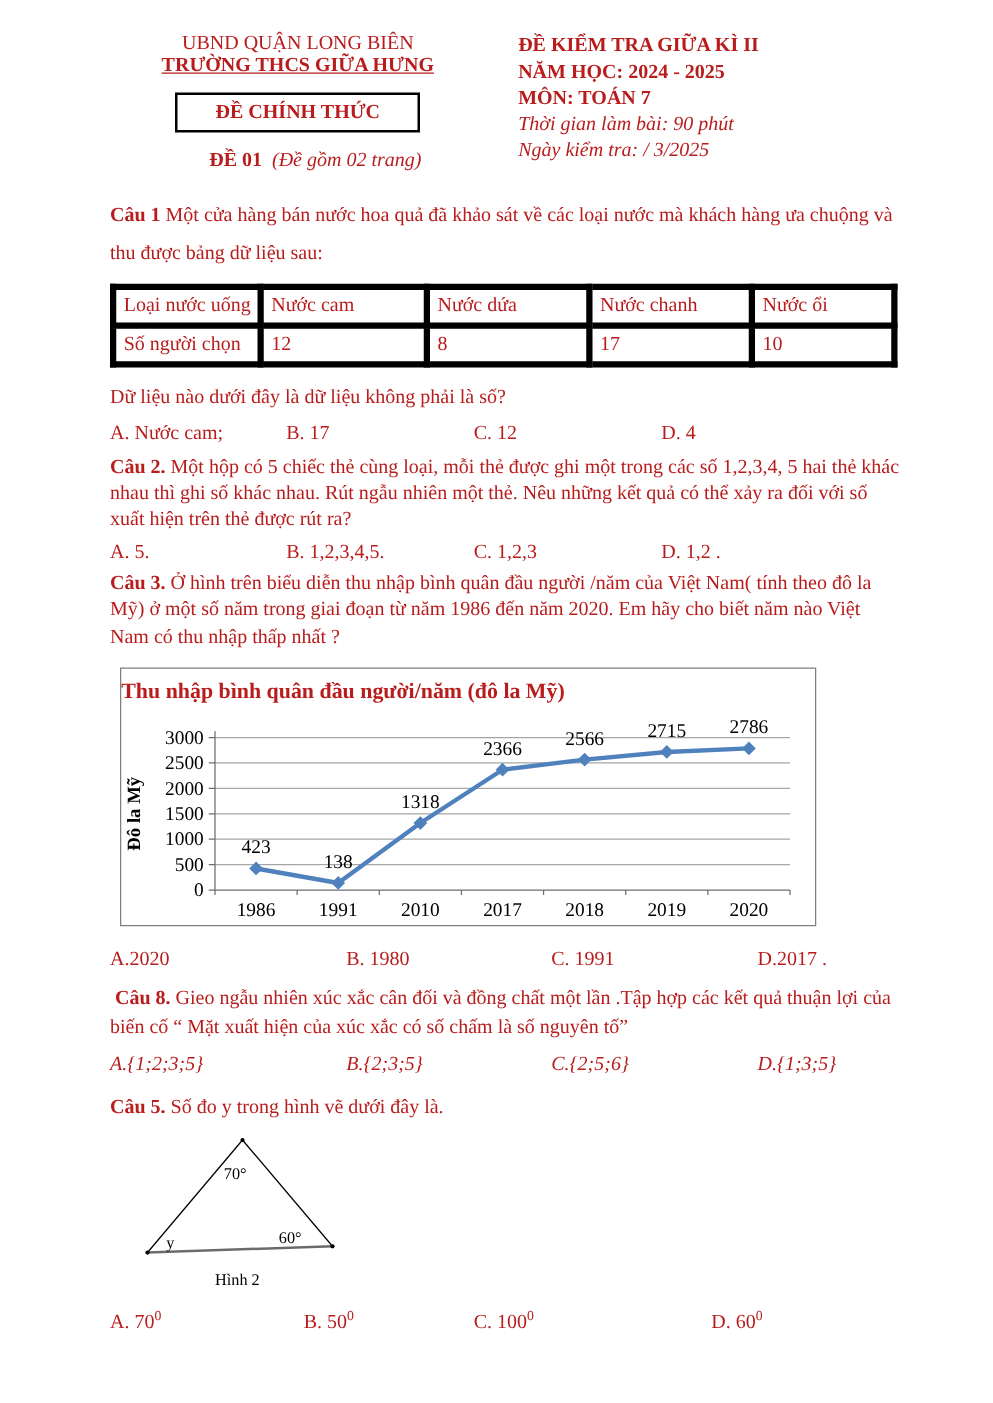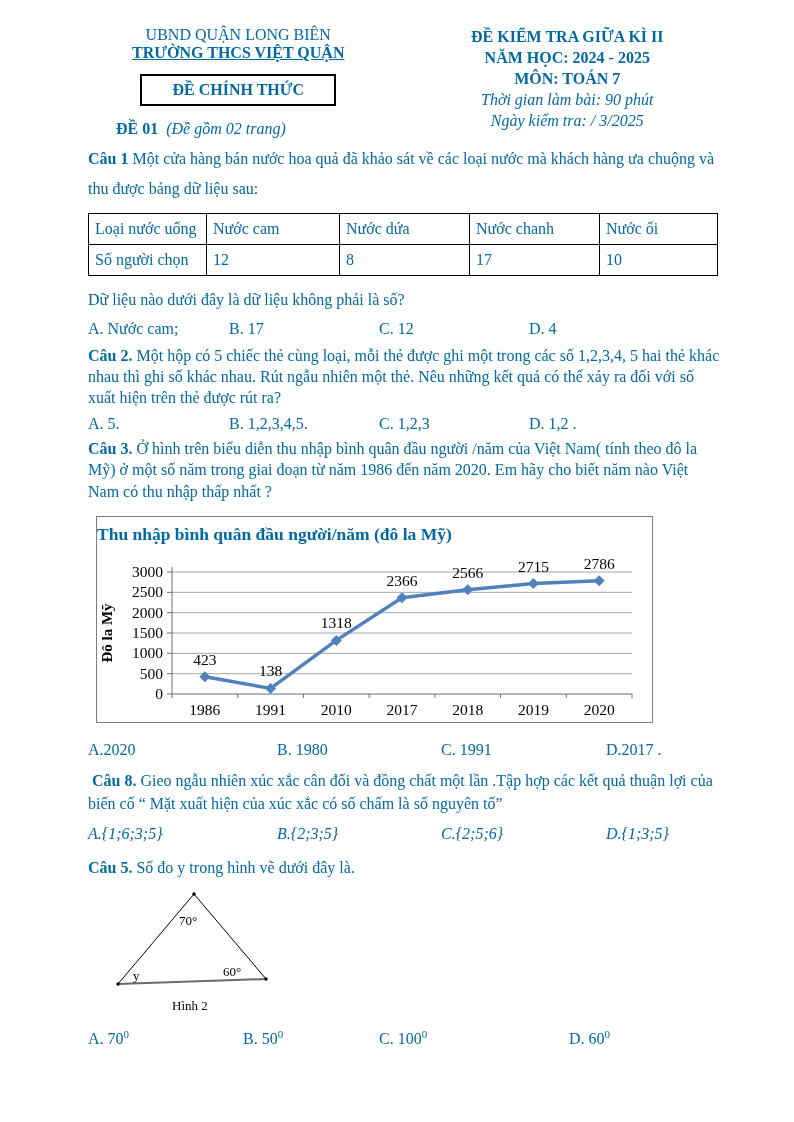--- a/index.html
+++ b/index.html
@@ -1,43 +1,43 @@
 <!DOCTYPE html>
 <html><head>
 <meta charset="utf-8">
 <style>
   * { margin:0; padding:0; box-sizing:border-box; }
   html,body { background:#ffffff; }
   .page {
     width:794px; height:1122px; background:#fff; overflow:hidden;
     padding:26px 74px 0 88px;
     font-family:"Liberation Serif","DejaVu Serif",serif;
-    font-size:16px; color:#0369a1;
+    font-size:16px; color:#b91c1c;
   }
   
   .hdr { display:flex; }
   .hdr-left { width:305px; text-align:center; }
   .hdr-left .l1 { font-size:16px; }
   .hdr-left .l2 { font-weight:bold; text-decoration:underline; }
   .official-box { display:inline-block; border:2px solid #000; padding:5px 30px; font-weight:bold; margin-top:12px; }
-  .de-line { text-align:left; margin:14px 0 0 28px; }
+  .de-line { text-align:center; margin:14px 0 0 28px; }
   .de-line .de { font-weight:bold; }
   .de-line .note { font-style:italic; }
-  .hdr-right { width:310px; margin-left:26px; text-align:center; line-height:1.32; }
+  .hdr-right { width:310px; margin-left:26px; line-height:1.32; }
   .hdr-right .b { font-weight:bold; }
   .hdr-right .i { font-style:italic; }
   
   .sec-head { margin-top:16px; font-weight:bold; line-height:1.78; }
   
-  .q1p { margin-top:6px; line-height:1.85;font-family:Liberation Serif, serif; }
+  .q1p { margin-top:20px; line-height:1.85;font-family:Liberation Serif, serif; }
   .tight { line-height:1.33; }
   b.qlabel { font-weight:bold; }
   
   table.data { border-collapse:collapse; margin-top:10px; width:630px; }
-  table.data td { border:1px solid #000000; height:31px; padding:2px 4px 2px 6px; font-size:16px; vertical-align:middle; }
+  table.data td { border:5px solid #000000; height:31px; padding:2px 4px 2px 6px; font-size:16px; vertical-align:middle; }
   td.c0{width:118px} td.c1{width:133px} td.c2{width:130px} td.c3{width:130px}
   .after-table { margin-top:12px; line-height:1.55; }
   
   .opts { display:grid; margin-top:3px; line-height:1.6; }
   .opts-a { grid-template-columns:141px 150px 150px auto; }
   .opts-b { grid-template-columns:145px 120px 121px auto;gap:44px; }
   .opts-c { grid-template-columns:155px 136px 190px auto; }
   .opts.math { font-style:italic; }
   sup.deg { font-size:11px; }
   
@@ -56,21 +56,21 @@
   .q5opts { margin-top:6px; }
 </style>
 </head>
 <body>
 
 <div class="page">
 
   <div class="hdr">
     <div class="hdr-left">
       <div class="l1">UBND QUẬN LONG BIÊN</div>
-      <div class="l2">TRƯỜNG THCS VIỆT QUẬN</div>
+      <div class="l2">TRƯỜNG THCS GIỮA HƯNG</div>
       <div>
         <span class="official-box">ĐỀ CHÍNH THỨC</span>
       </div>
       <div class="de-line">
         <span class="de">ĐỀ  01</span>&nbsp;
         <span class="note">(Đề gồm 02 trang)</span>
       </div>
     </div>
     <div class="hdr-right">
       <div class="b">ĐỀ KIỂM TRA GIỮA KÌ II</div>
@@ -182,21 +182,21 @@
 
   <div class="opts opts-b q3opts">
     <span>A.2020</span>
     <span>B. 1980</span>
     <span>C. 1991</span>
     <span>D.2017 .</span>
   </div>
 
   <p class="q4p"><b class="qlabel" style="padding-left:4px;">Câu 8.</b><span> Gieo ngẫu nhiên xúc xắc cân đối và đồng chất một lần .Tập hợp các kết quả thuận lợi của biến cố “ Mặt xuất hiện của xúc xắc có số chấm là số nguyên tố”</span></p>
   <div class="opts opts-b math" style="margin-top:6px;">
-    <span>A.{1;6;3;5}</span>
+    <span>A.{1;2;3;5}</span>
     <span>B.{2;3;5}</span>
     <span>C.{2;5;6}</span>
     <span>D.{1;3;5}</span>
   </div>
 
   <p class="q5p"><b class="qlabel">Câu 5.</b><span> Số đo y trong hình vẽ dưới đây là.</span></p>
 
   <div class="fig">
     <svg width="220" height="132" viewBox="0 0 220 132">
       <line x1="88" y1="10" x2="12" y2="100" stroke="#000" stroke-width="1"></line>

